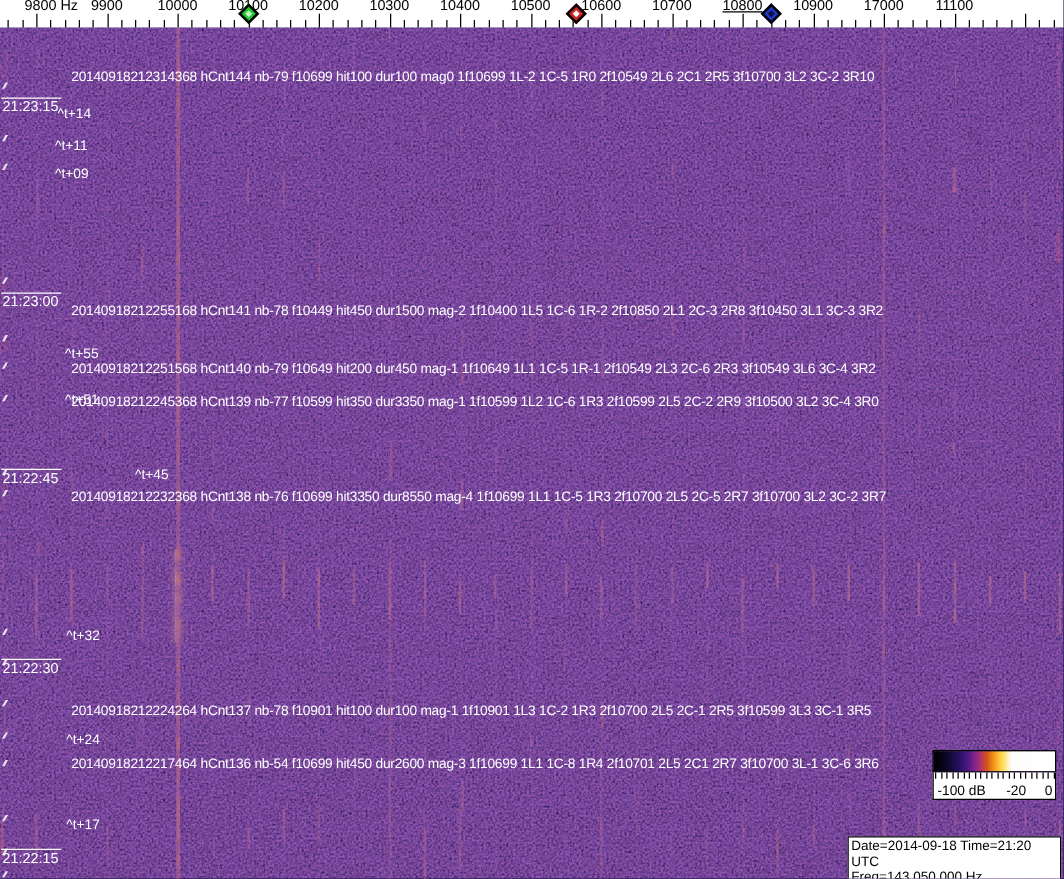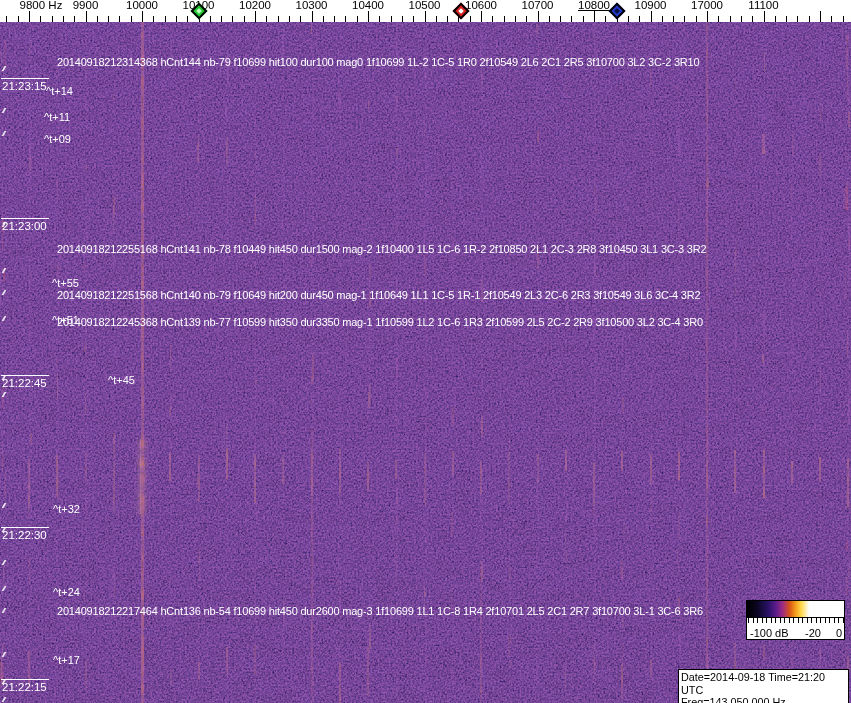--- a/index.html
+++ b/index.html
@@ -601,21 +601,21 @@
       </filter>
       <filter id="nblob" x="0" y="0" width="100%" height="100%">
         <feTurbulence type="fractalNoise" baseFrequency="0.05 0.09" numOctaves="2" seed="11" stitchTiles="stitch"></feTurbulence>
         <feColorMatrix type="matrix" values="0 0 0 0 0.04  0 0 0 0 0.02  0 0 0 0 0.20  0.8 0.8 0.8 0 -0.45"></feColorMatrix>
       </filter>
       <rect width="851" height="681" filter="url(#nblob)" opacity="0.65"></rect>
       <rect width="851" height="681" filter="url(#nfine)" opacity="0.8"></rect>
     </svg>
     <div class="layer" style="z-index:6">
         <div class="tlabel" style="top: 56px;">21:23:15</div>
-        <div class="tlabel" style="top: 196px; text-align: right;">21:23:00</div>
+        <div class="tlabel" style="top: 212px; text-align: right;">21:23:00</div>
         <div class="tlabel" style="top: 353px;">21:22:45</div>
         <div class="tlabel" style="top: 505px;">21:22:30</div>
         <div class="tlabel" style="top: 657px;">21:22:15</div>
         <div class="ltick" style="top: 44px;"></div>
         <div class="ltick" style="top: 86px;"></div>
         <div class="ltick" style="top: 109px;"></div>
         <div class="ltick" style="top: 200px;"></div>
         <div class="ltick" style="top: 246px;"></div>
         <div class="ltick" style="top: 268px;"></div>
         <div class="ltick" style="top: 294px;"></div>
@@ -626,20 +626,22 @@
         <div class="ltick" style="top: 538px;"></div>
         <div class="ltick" style="top: 564px;"></div>
         <div class="ltick" style="top: 586px;"></div>
         <div class="ltick" style="top: 630px;"></div>
         <div class="ltick" style="top: 657px;"></div>
         <div class="ltick" style="top: 675px;"></div>
         <div class="det" style="left: 57px; top: 34px;">20140918212314368 hCnt144 nb-79 f10699 hit100 dur100 mag0 1f10699 1L-2 1C-5 1R0 2f10549 2L6 2C1 2R5 3f10700 3L2 3C-2 3R10</div>
         <div class="det" style="left: 57px; top: 221px;">20140918212255168 hCnt141 nb-78 f10449 hit450 dur1500 mag-2 1f10400 1L5 1C-6 1R-2 2f10850 2L1 2C-3 2R8 3f10450 3L1 3C-3 3R2</div>
         <div class="det" style="left: 57px; top: 267px;">20140918212251568 hCnt140 nb-79 f10649 hit200 dur450 mag-1 1f10649 1L1 1C-5 1R-1 2f10549 2L3 2C-6 2R3 3f10549 3L6 3C-4 3R2</div>
         <div class="det" style="left: 57px; top: 294px;">20140918212245368 hCnt139 nb-77 f10599 hit350 dur3350 mag-1 1f10599 1L2 1C-6 1R3 2f10599 2L5 2C-2 2R9 3f10500 3L2 3C-4 3R0</div>
+        <div class="det" style="left: 57px; top: 370px;">20140918212232368 hCnt138 nb-76 f10699 hit3350 dur8550 mag-4 1f10699 1L1 1C-5 1R3 2f10700 2L5 2C-5 2R7 3f10700 3L2 3C-2 3R7</div>
+        <div class="det" style="left: 57px; top: 541px;">20140918212224264 hCnt137 nb-78 f10901 hit100 dur100 mag-1 1f10901 1L3 1C-2 1R3 2f10700 2L5 2C-1 2R5 3f10599 3L3 3C-1 3R5</div>
         <div class="det" style="left: 57px; top: 583px;">20140918212217464 hCnt136 nb-54 f10699 hit450 dur2600 mag-3 1f10699 1L1 1C-8 1R4 2f10701 2L5 2C1 2R7 3f10700 3L-1 3C-6 3R6</div>
         <div class="evt" style="left: 46px; top: 63px;">^t+14</div>
         <div class="evt" style="left: 44px; top: 89px;">^t+11</div>
         <div class="evt" style="left: 44px; top: 111px;">^t+09</div>
         <div class="evt" style="left: 52px; top: 255px;">^t+55</div>
         <div class="evt" style="left: 52px; top: 292px;">^t+51</div>
         <div class="evt" style="left: 108px; top: 352px;">^t+45</div>
         <div class="evt" style="left: 53px; top: 481px;">^t+32</div>
         <div class="evt" style="left: 53px; top: 564px;">^t+24</div>
         <div class="evt" style="left: 53px; top: 632px;">^t+17</div>

